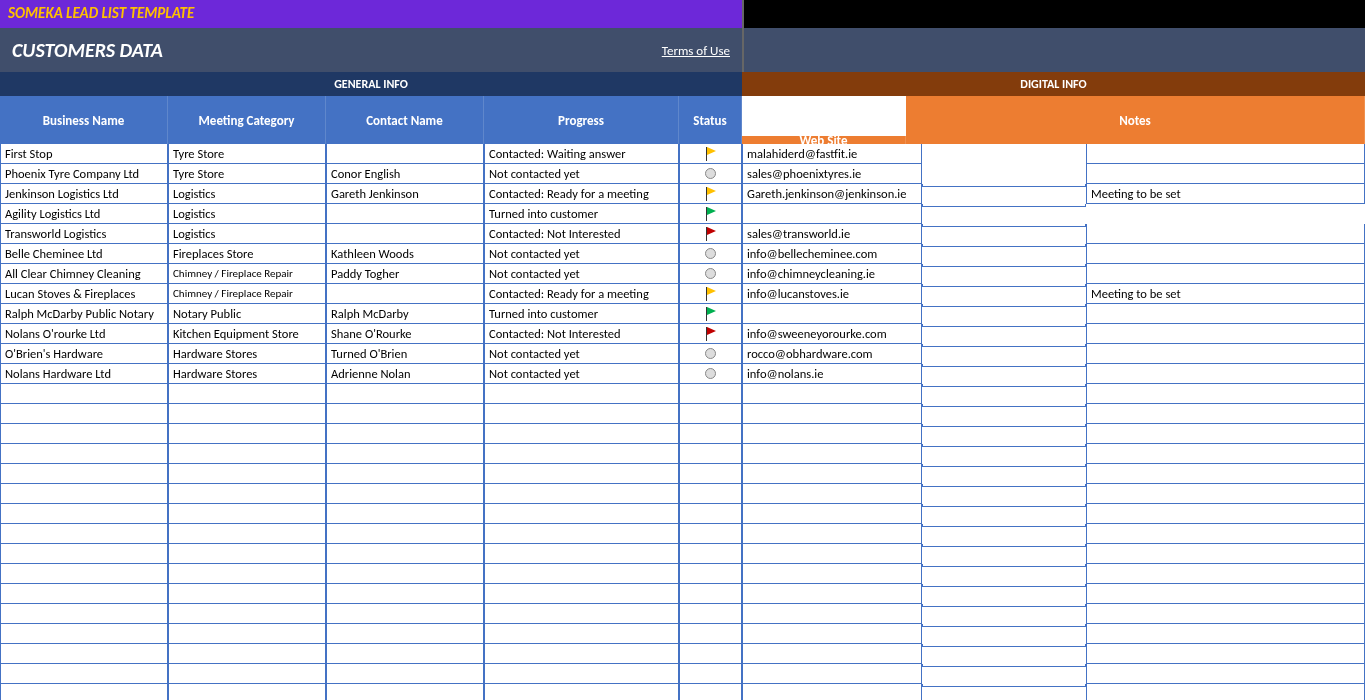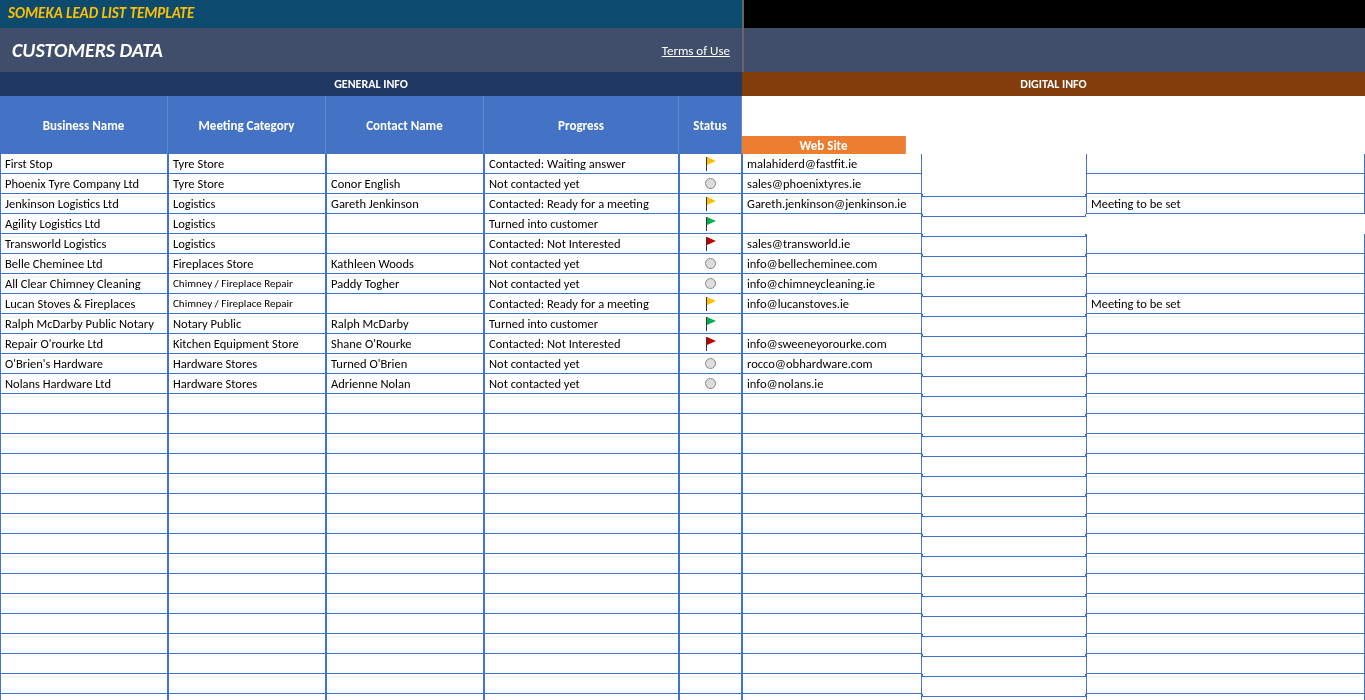--- a/index.html
+++ b/index.html
@@ -4,21 +4,21 @@
   <style>
     * { box-sizing: border-box; margin: 0; padding: 0; }
     body { font-family: Calibri, Arial, sans-serif; font-size: 13px; background: #fff; color: #000; }
     
     .top-header {
       display: flex;
       height: 28px;
     }
     .top-header-left {
       width: 742px;
-      background: #0c4a6e;
+      background: #6d28d9;
       color: #FFC000;
       font-weight: bold;
       font-size: 15px;
       padding: 4px 8px;
       font-style: italic;
     }
     .top-header-right {
       flex: 1;
       background: #000;
       border-left: 2px solid #666;
@@ -74,21 +74,21 @@
       color: #fff;
       font-weight: bold;
       font-size: 12px;
       display: flex;
       align-items: center;
       justify-content: center;
     }
     
     .column-headers {
       display: flex;
-      height: 58px;
+      height: 48px;
     }
     .col-header {
       display: flex;
       align-items: center;
       justify-content: center;
       color: #fff;
       font-weight: bold;
       font-size: 13px;
       border-right: 1px solid rgba(255,255,255,0.15);
     }
@@ -180,20 +180,21 @@
   <div class="section-digital">DIGITAL INFO</div>
 </div>
 
 <div class="column-headers">
   <div class="col-header blue c-business-name">Business Name</div>
   <div class="col-header blue c-business-category">Meeting Category</div>
   <div class="col-header blue c-contact-name">Contact Name</div>
   <div class="col-header blue c-progress">Progress</div>
   <div class="col-header blue c-status">Status</div>
   <div class="col-header orange c-website">Web Site</div>
+  <div class="col-header orange c-notes">Notes</div>
 </div>
 
 <div class="data-rows" id="data-rows">
     <div class="data-row">
       <div class="cell c-business-name">First Stop</div>
       <div class="cell c-business-category">Tyre Store</div>
       <div class="cell c-contact-name"></div>
       <div class="cell c-progress">Contacted: Waiting answer</div>
       <div class="cell c-status center">
         <span class="flag yellow"></span>
@@ -291,21 +292,21 @@
       <div class="cell c-contact-name">Ralph McDarby</div>
       <div class="cell c-progress">Turned into customer</div>
       <div class="cell c-status center">
         <span class="flag green"></span>
       </div>
       <div class="cell c-email"></div>
       <div class="cell c-website"></div>
       <div class="cell c-notes"></div>
     </div>
     <div class="data-row">
-      <div class="cell c-business-name">Repair O'rourke Ltd</div>
+      <div class="cell c-business-name">Nolans O'rourke Ltd</div>
       <div class="cell c-business-category">Kitchen Equipment Store</div>
       <div class="cell c-contact-name">Shane O'Rourke</div>
       <div class="cell c-progress">Contacted: Not Interested</div>
       <div class="cell c-status center">
         <span class="flag red"></span>
       </div>
       <div class="cell c-email">info@sweeneyorourke.com</div>
       <div class="cell c-website"></div>
       <div class="cell c-notes"></div>
     </div>

